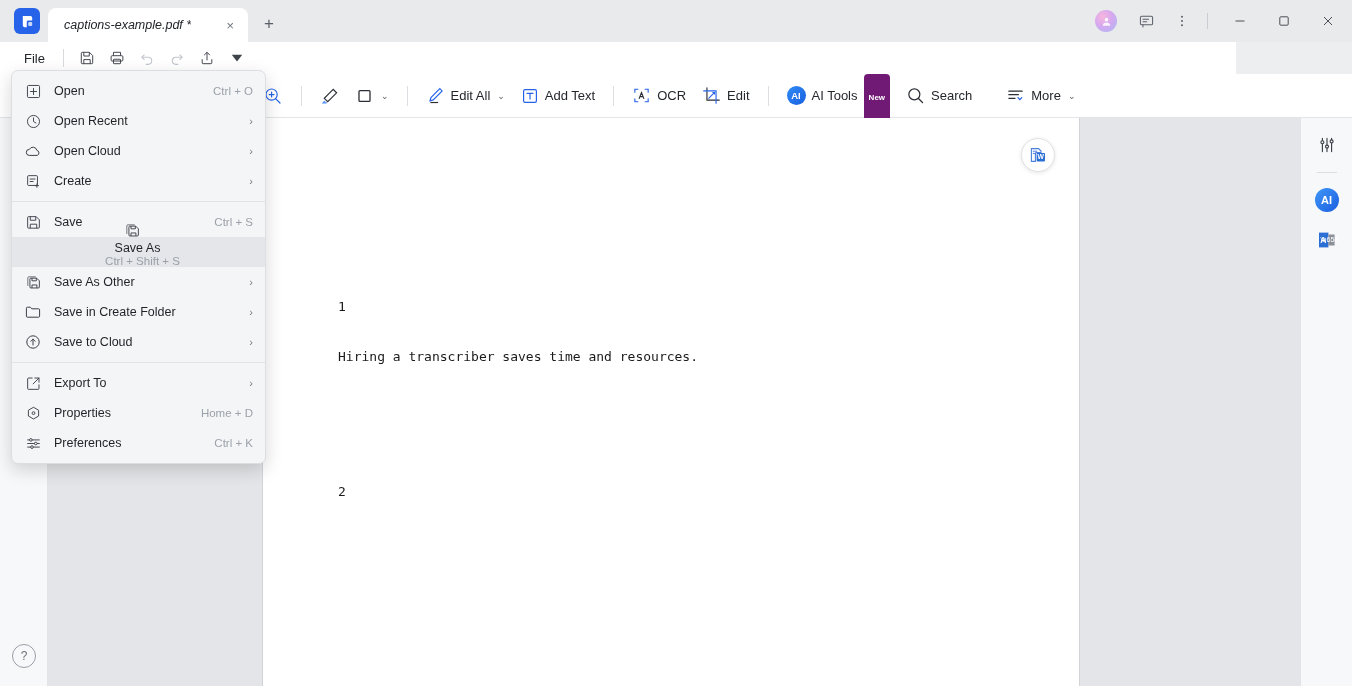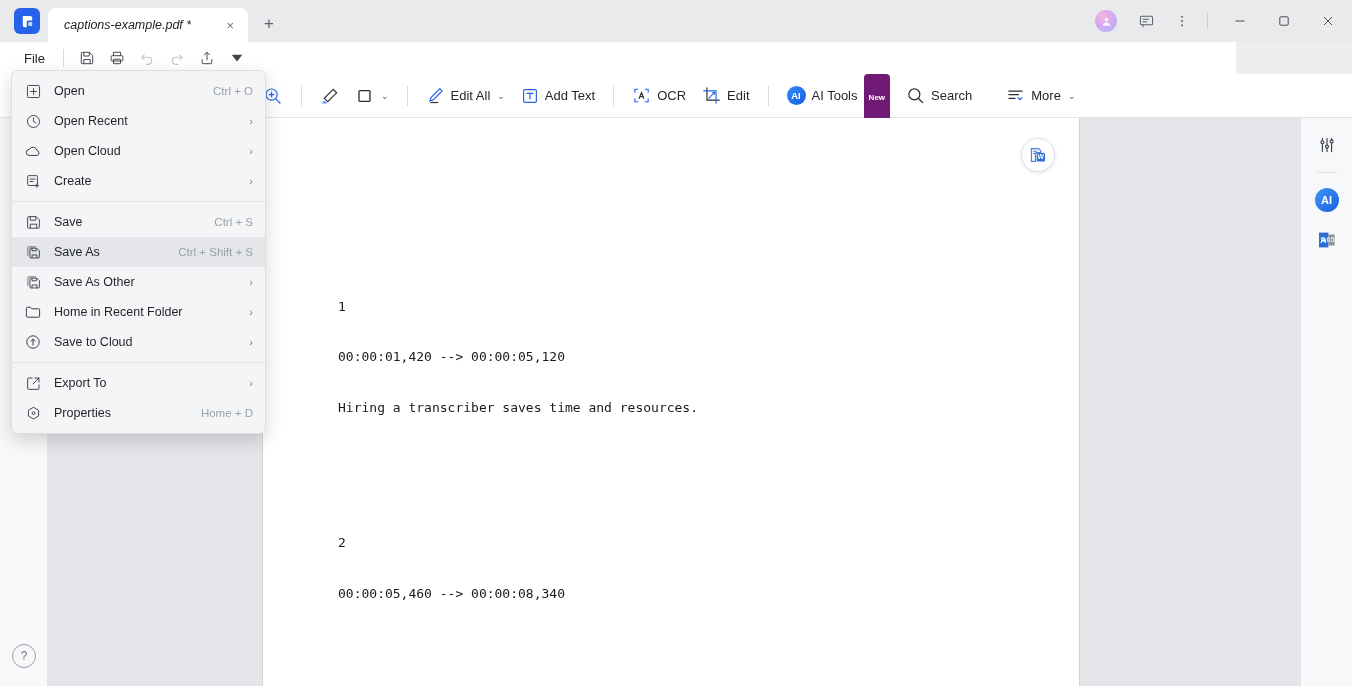--- a/index.html
+++ b/index.html
@@ -218,21 +218,21 @@
     box-shadow: 0 6px 18px rgba(0,0,0,.16);
     padding: 5px 0;
     z-index: 50;
   }
   .mi {
     height: 30px; display: flex; align-items: center;
     padding: 0 12px 0 10px; font-size: 12.5px; color: #1f2227;
     position: relative;
     justify-content: flex-end;
   }
-  .mi.sel { background: #e4e6e9; }
+  .mi.sel { background: #e4e6e9; flex-direction: column; }
   .mi .mi-ic {
     width: 22px; height: 22px; margin-right: 10px;
     display: flex; align-items: center; justify-content: center;
     color: #3b4048; flex: none;
   }
   .mi .mi-label { flex: 1 1 auto; white-space: nowrap; }
   .mi .mi-short { font-size: 11.5px; color: #9ba1a9; margin-left: 10px; }
   .mi .mi-arrow { color: #777c84; font-size: 11px; margin-left: 10px; }
   .mdiv { height: 1px; background: #e1e3e6; margin: 5px 0; }
 
@@ -513,26 +513,24 @@
   <div class="left-rail">
     <div class="help-btn">?</div>
   </div>
 
   <div class="docarea">
     <div class="page">
       <div class="page-content">
 
         <div class="cue">
           <span class="ln">1</span>
-          <span class="ln">00:00:01,420 --&gt; 00:00:05,120</span>
           <span class="ln">Hiring a transcriber saves time and resources.</span>
         </div>
         <div class="cue">
           <span class="ln">2</span>
-          <span class="ln">00:00:05,460 --&gt; 00:00:08,340</span>
         </div>
         
         
         
         
         
 
       </div>
 
       <div class="word-fab">
@@ -657,21 +655,21 @@
       <span class="mi-label">Save As Other</span>
       <span class="mi-arrow">›</span>
     </div>
 
     <div class="mi">
       <span class="mi-ic">
         <svg width="18" height="18" viewBox="0 0 18 18" fill="none" stroke="currentColor" stroke-width="1">
           <path d="M2.4 5.2a1 1 0 0 1 1-1h3l1.4 1.6h6.8a1 1 0 0 1 1 1v6.4a1 1 0 0 1-1 1H3.4a1 1 0 0 1-1-1Z"></path>
         </svg>
       </span>
-      <span class="mi-label">Home in Recent Folder</span>
+      <span class="mi-label">Save in Create Folder</span>
       <span class="mi-arrow">›</span>
     </div>
 
     <div class="mi">
       <span class="mi-ic">
         <svg width="18" height="18" viewBox="0 0 18 18" fill="none" stroke="currentColor" stroke-width="1">
           <circle cx="9" cy="9" r="6.2"></circle>
           <path d="M9 12V6.2M6.9 8.3 9 6.1l2.1 2.2" stroke-linecap="round"></path>
         </svg>
       </span>
@@ -697,16 +695,28 @@
       <span class="mi-ic">
         <svg width="17" height="17" viewBox="0 0 18 18" fill="none" stroke="currentColor" stroke-width="1">
           <path d="M9 2.4l5.4 3.1v6.2L9 14.8 3.6 11.7V5.5Z"></path>
           <circle cx="9" cy="8.6" r="1.5"></circle>
         </svg>
       </span>
       <span class="mi-label">Properties</span>
       <span class="mi-short">Home + D</span>
     </div>
 
+    <div class="mi">
+      <span class="mi-ic">
+        <svg width="17" height="17" viewBox="0 0 18 18" fill="none" stroke="currentColor" stroke-width="1">
+          <path d="M2.8 5.2h12.4M2.8 9h12.4M2.8 12.8h12.4" stroke-linecap="round"></path>
+          <circle cx="6.2" cy="5.2" r="1.4" fill="#f4f5f7"></circle>
+          <circle cx="11.4" cy="9" r="1.4" fill="#f4f5f7"></circle>
+          <circle cx="7.4" cy="12.8" r="1.4" fill="#f4f5f7"></circle>
+        </svg>
+      </span>
+      <span class="mi-label">Preferences</span>
+      <span class="mi-short">Ctrl + K</span>
+    </div>
 
   </div>
 
 </div>
 
 </body></html>

